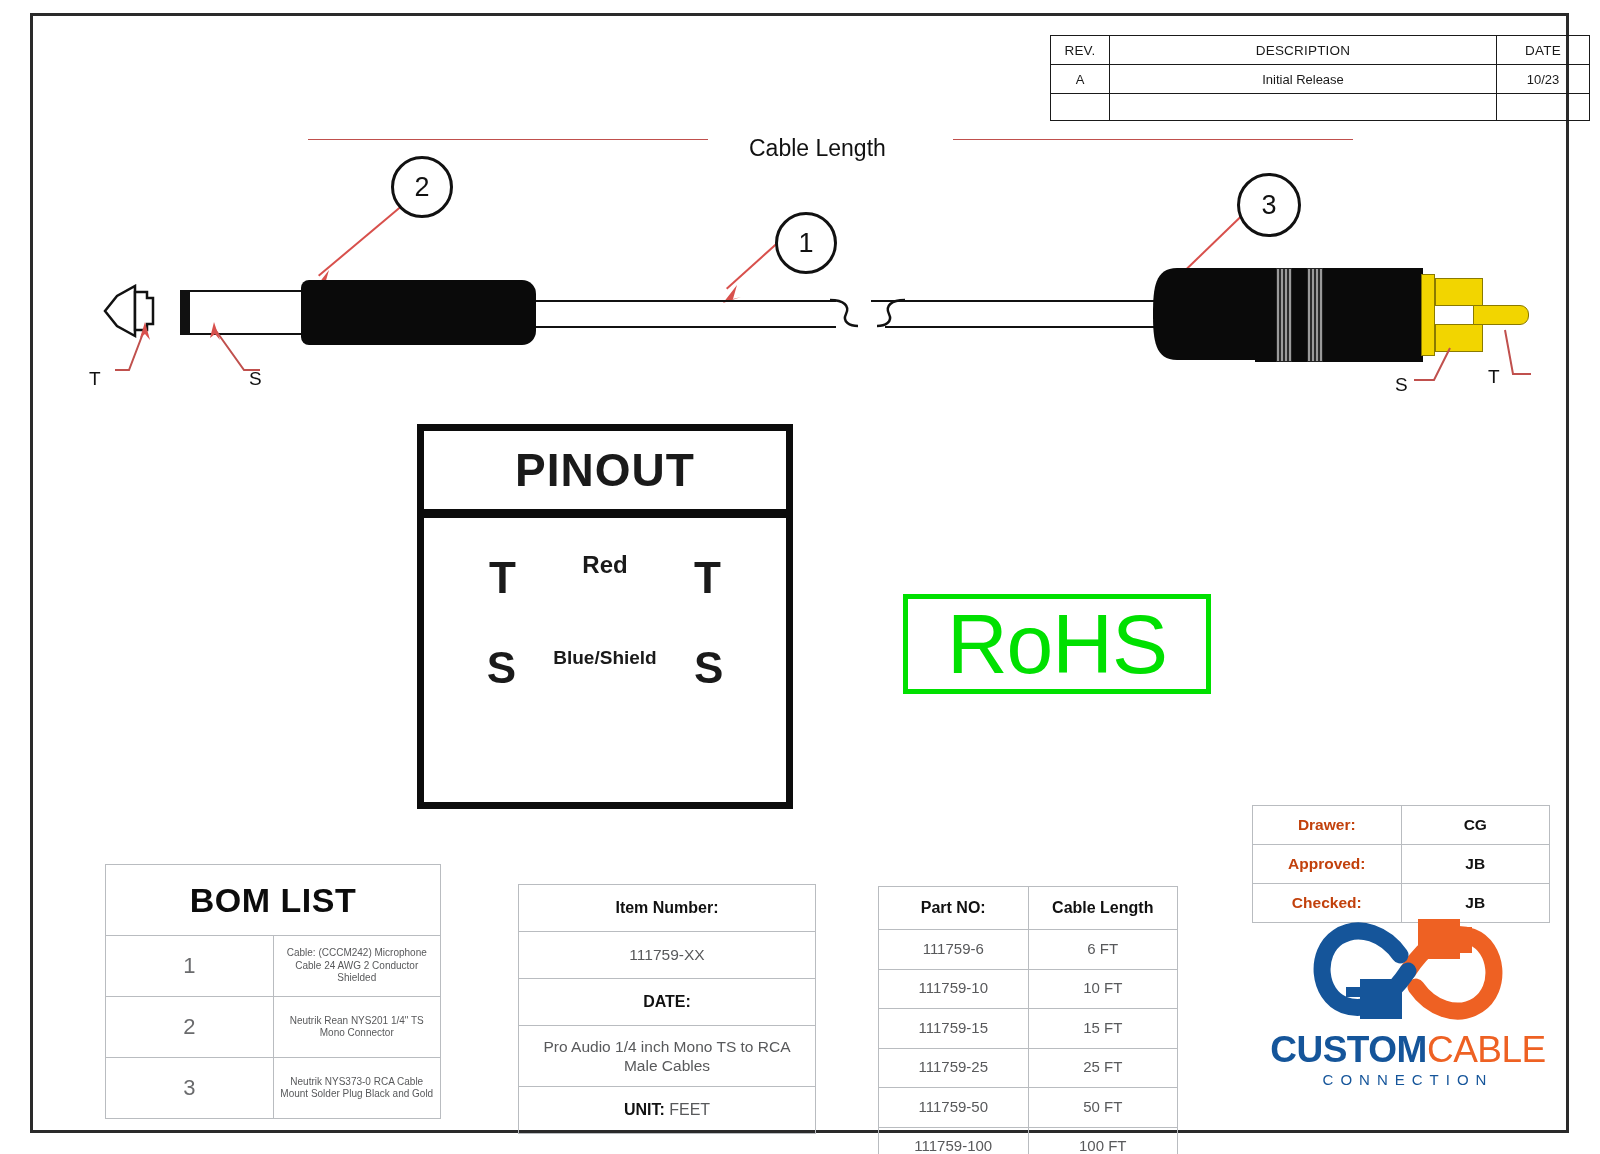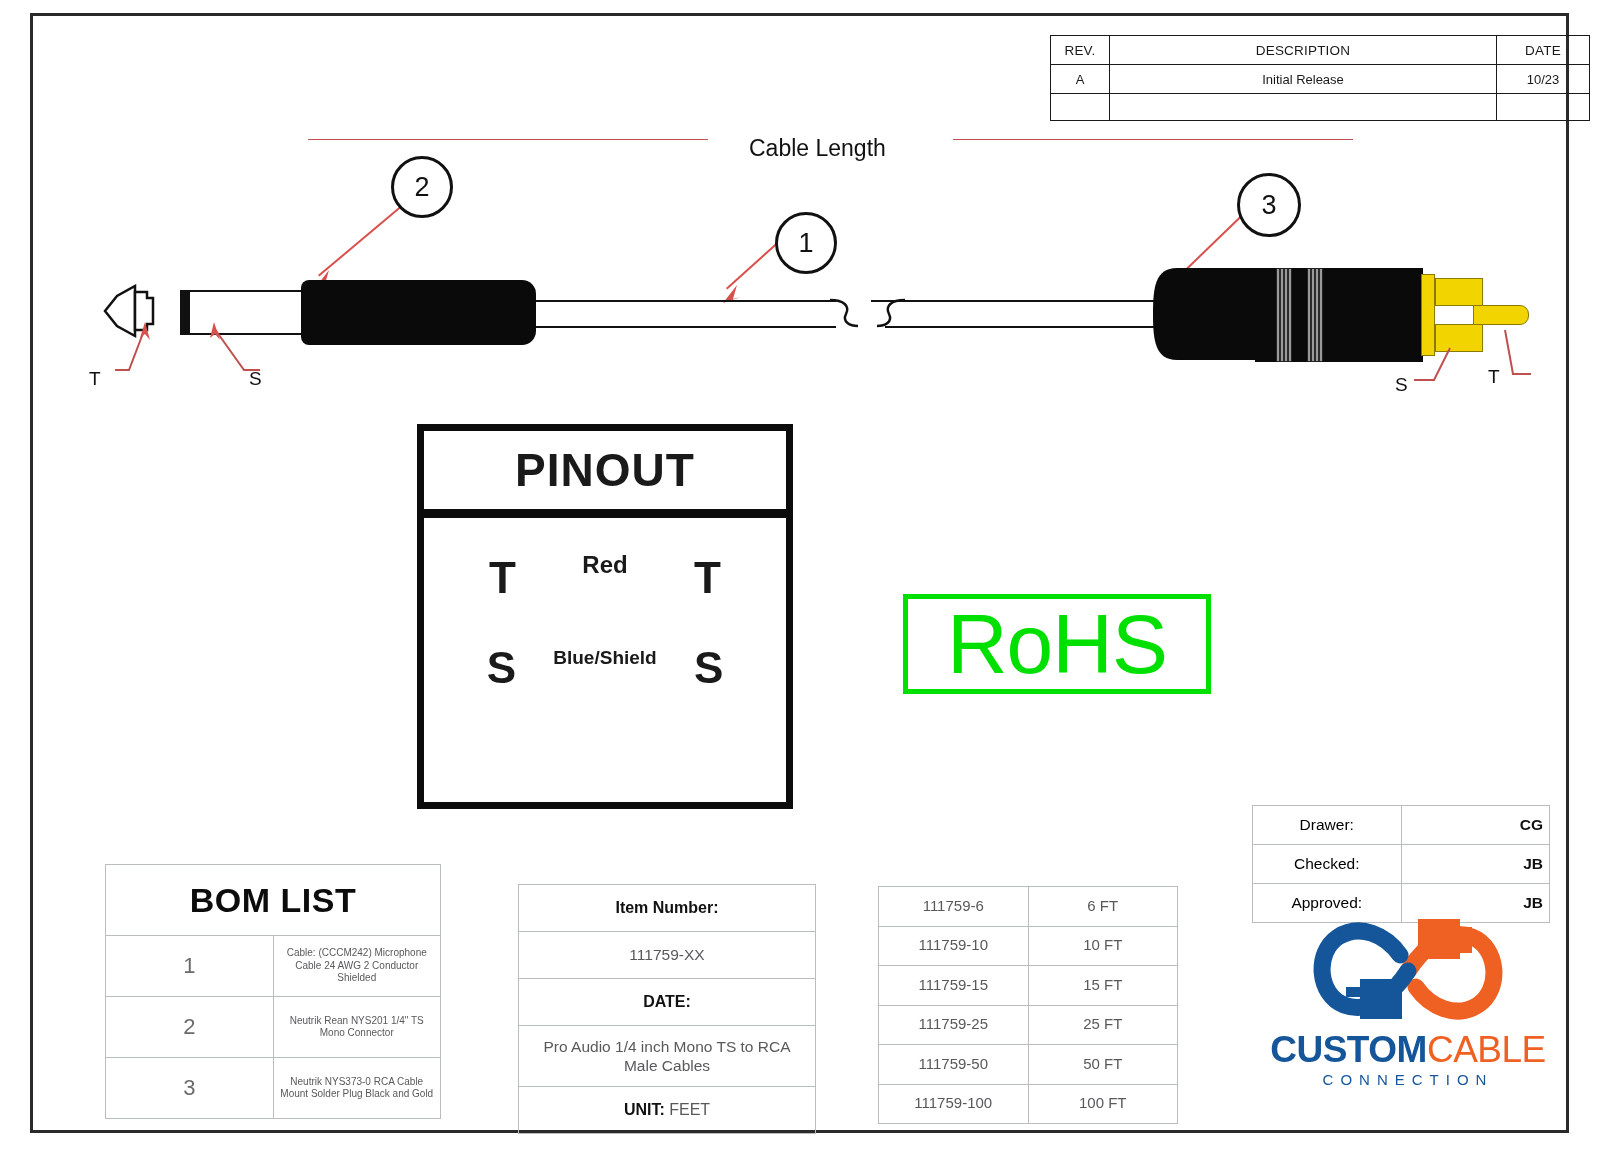--- a/index.html
+++ b/index.html
@@ -84,22 +84,22 @@
   .item-t td.val{font-size:15.5px;}
   .item-t td.two{height:52px;}
 
   
   .part-t{left:845px;top:870px;width:300px;}
   .part-t td{height:30.5px;font-size:15px;}
   .part-t td.hd{font-size:16px;height:34px;}
 
   
   .appr{left:1219px;top:789px;width:298px;}
-  .appr td{height:30px;font-size:15.5px;text-align:right;}
-  .appr td.lbl{color:#000000;font-weight:normal;text-align:center;margin-left:47px;}
+  .appr td{height:30px;font-size:15.5px;}
+  .appr td.lbl{color:#c2410c;font-weight:bold;text-align:center;margin-left:47px;}
   .appr td.val{color:#111;font-weight:bold;}
 
   
   .logo-wrap{position:absolute;left:1245px;top:895px;width:260px;height:190px;}
   .logo-mark{position:absolute;left:22px;top:0;width:215px;height:120px;}
   .logo-text{position:absolute;left:-80px;top:118px;width:420px;text-align:center;
              font-size:37px;font-weight:bold;letter-spacing:-.5px;white-space:nowrap;}
   .logo-text .c1{color:#15559A;}
   .logo-text .c2{color:#EE6123;font-weight:normal;}
   .logo-sub{position:absolute;left:-80px;top:160px;width:420px;text-align:center;
@@ -275,20 +275,24 @@
       <td class="hd">
         <span>UNIT:</span>
         <span style="font-weight:normal;color:#58595b;">FEET</span>
       </td>
     </tr>
   </tbody>
     </table>
 
   <table class="gtable part-t">
     <tbody>
+        <tr>
+      <td class="hd">Part NO:</td>
+      <td class="hd">Cable Length</td>
+    </tr>
     <tr>
       <td>111759-6</td>
       <td>6 FT</td>
     </tr>
     <tr>
       <td>111759-10</td>
       <td>10 FT</td>
     </tr>
     <tr>
       <td>111759-15</td>
@@ -309,25 +313,25 @@
   </tbody>
     </table>
 
   <table class="gtable appr">
     <tbody>
         <tr>
       <td class="lbl">Drawer:</td>
       <td class="val">CG</td>
     </tr>
     <tr>
+      <td class="lbl">Approved:</td>
+      <td class="val">JB</td>
+    </tr>
+    <tr>
       <td class="lbl">Checked:</td>
-      <td class="val">JB</td>
-    </tr>
-    <tr>
-      <td class="lbl">Approved:</td>
       <td class="val">JB</td>
     </tr>
   </tbody>
     </table>
 
   <div class="logo-wrap">
     <svg class="logo-mark" viewBox="0 0 215 120">
       <path d="M108,60 C128,30 150,18 172,26 C198,36 202,78 178,94 C156,108 130,96 116,76" fill="none" stroke="#EE6123" stroke-width="17" stroke-linecap="round"></path>
       <path d="M108,60 C88,90 66,102 44,94 C18,84 14,42 38,26 C60,12 86,24 100,44" fill="none" stroke="#15559A" stroke-width="17" stroke-linecap="round"></path>
       <g>

